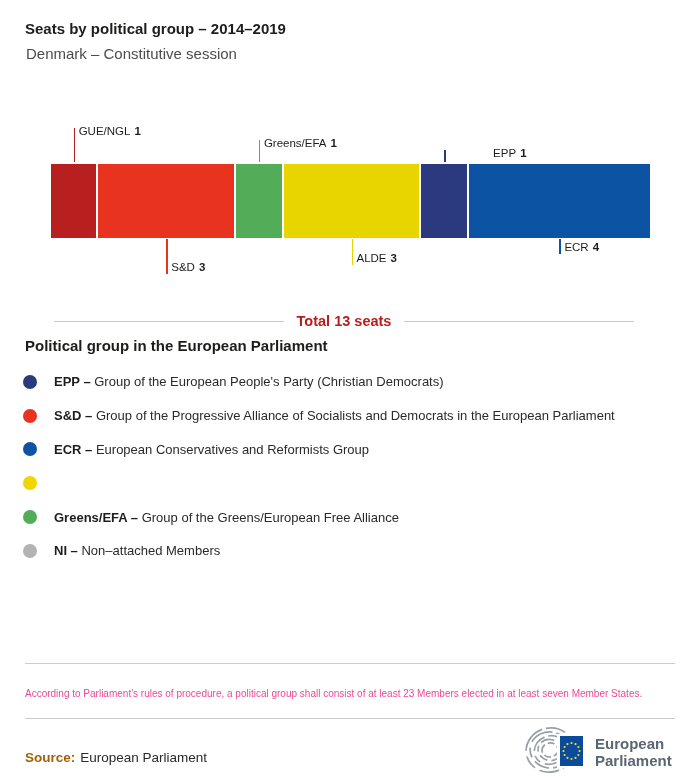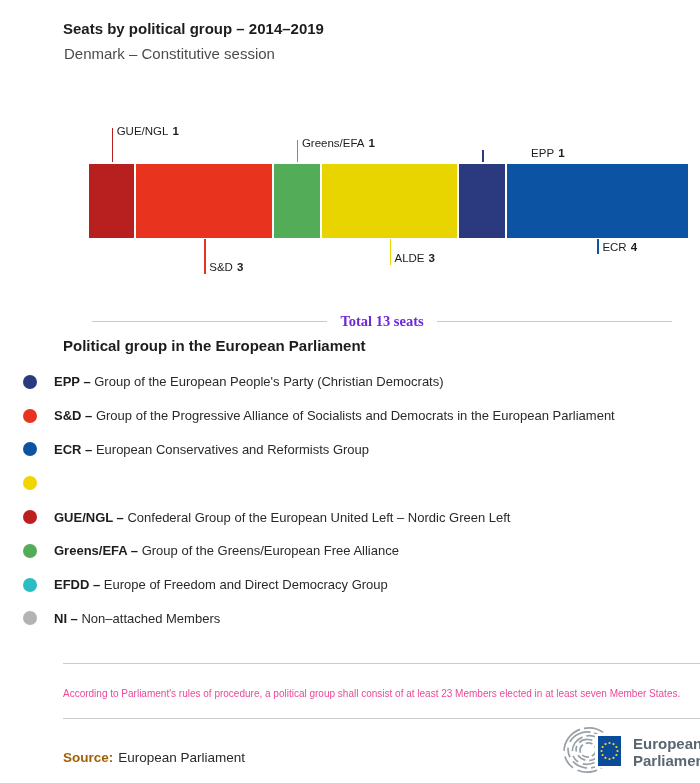--- a/index.html
+++ b/index.html
@@ -1,38 +1,38 @@
 <!DOCTYPE html>
 <html><head>
 <meta charset="utf-8">
 <style>
   html,body{margin:0;padding:0;background:#fff;}
   body{
     width:700px;height:783px;position:relative;overflow:hidden;
     font-family:"Liberation Sans",sans-serif;color:#1d1d1b;
   }
-  .abs{position:absolute;margin-left:38px;}
+  .abs{position:absolute;}
   .page-title{left:25px;top:20px;font-size:15px;font-weight:bold;color:#1d1d1b;}
   .page-subtitle{left:26px;top:45px;font-size:15px;color:#4c4c4a;text-align:center;}
 
   .chart-area{left:0;top:115px;width:564px;height:170px;}
   .bar-segment{position:absolute;}
   .tick{position:absolute;}
   .callout-label{
     position:absolute;font-size:11.5px;color:#1d1d1b;white-space:nowrap;line-height:13px;
   }
   .callout-label .count{font-weight:bold;margin-left:4px;}
 
   .total-row{
     left:54px;top:313px;width:580px;display:flex;align-items:center;
   }
   .total-rule{flex:1;height:1px;background:#c9c9c9;}
   .total-text{
-    margin:0 13px;font-family:Liberation Serif, serif;
-    font-weight:bold;font-size:14.5px;color:#6d28d9;white-space:nowrap;
+    margin:0 13px;font-family:Liberation Sans, sans-serif;
+    font-weight:bold;font-size:14.5px;color:#b91c1c;white-space:nowrap;
   }
 
   .legend-heading{left:25px;top:337px;font-size:15px;font-weight:bold;}
   .legend-list{left:23px;top:365px;width:660px;margin:0;padding:0;list-style:none;}
   .legend-item{display:flex;align-items:center;height:33.8px;}
   .legend-dot{width:14px;height:14px;border-radius:50%;margin-right:17px;flex:0 0 14px;}
   .legend-text{font-size:13px;color:#2a2a28;}
   .legend-text strong{color:#1d1d1b;}
 
   .divider{left:25px;width:650px;height:1px;background:#cccccc;}
@@ -91,30 +91,22 @@
       <span class="legend-text"><strong>S&amp;D – </strong>Group of the Progressive Alliance of Socialists and Democrats in the European Parliament</span>
     </li>
     <li class="legend-item">
       <span class="legend-dot" style="background: rgb(13, 83, 164);"></span>
       <span class="legend-text"><strong>ECR – </strong>European Conservatives and Reformists Group</span>
     </li>
     <li class="legend-item">
       <span class="legend-dot" style="background: rgb(240, 213, 0);"></span>
     </li>
     <li class="legend-item">
-      <span class="legend-dot" style="background: rgb(189, 31, 33);"></span>
-      <span class="legend-text"><strong>GUE/NGL – </strong>Confederal Group of the European United Left – Nordic Green Left</span>
-    </li>
-    <li class="legend-item">
       <span class="legend-dot" style="background: rgb(83, 173, 88);"></span>
       <span class="legend-text"><strong>Greens/EFA – </strong>Group of the Greens/European Free Alliance</span>
-    </li>
-    <li class="legend-item">
-      <span class="legend-dot" style="background: rgb(42, 189, 196);"></span>
-      <span class="legend-text"><strong>EFDD – </strong>Europe of Freedom and Direct Democracy Group</span>
     </li>
     <li class="legend-item">
       <span class="legend-dot" style="background: rgb(179, 179, 179);"></span>
       <span class="legend-text"><strong>NI – </strong>Non–attached Members</span>
     </li>
   </ul>
 
 <div class="abs divider" style="top:663px"></div>
 <p class="abs footnote">According to Parliament's rules of procedure, a political group shall consist of at least 23 Members elected in at least seven Member States.</p>
 <div class="abs divider" style="top:718px"></div>

